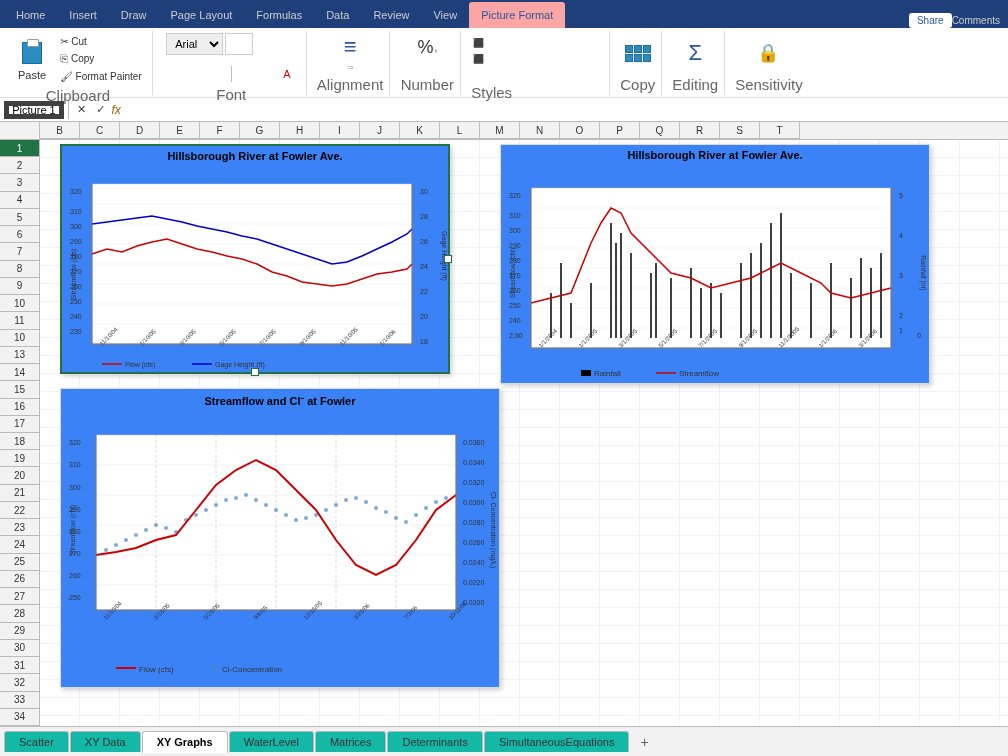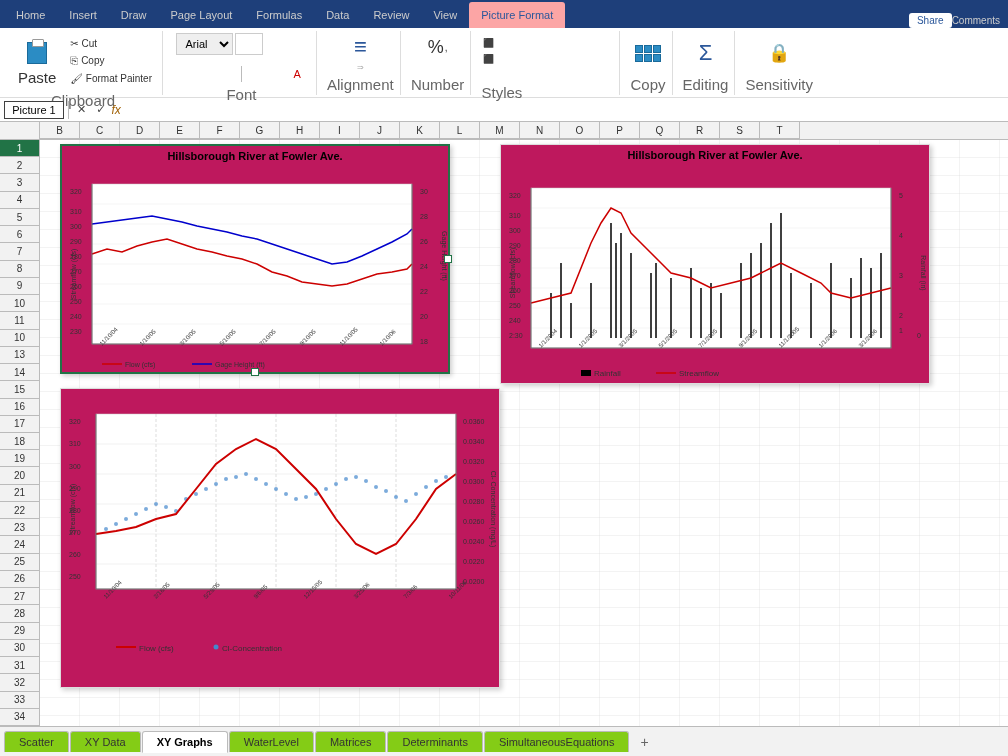--- a/index.html
+++ b/index.html
@@ -23,45 +23,45 @@
     .font-size-select { border: 1px solid #ccc; padding: 1px 2px; font-size: 11px; height: 22px; width: 32px; }
     .font-size-btns { display: flex; gap: 1px; }
     .icon-btn { width: 20px; height: 20px; border: 1px solid transparent; cursor: pointer; display: flex; align-items: center; justify-content: center; font-size: 11px; }
     .bold { font-weight: bold; }
     .italic { font-style: italic; }
     .underline { text-decoration: underline; }
     .cond-item { display: flex; align-items: center; gap: 3px; cursor: pointer; padding: 1px 2px; }
 
     
     .formula-bar { display: flex; align-items: center; height: 24px; border-bottom: 1px solid #bbb; background: white; padding: 0 4px; gap: 4px; }
-    .name-box { width: 60px; border: 1px solid #404040; height: 18px; padding: 0 2px; font-size: 11px; text-align: center; }
+    .name-box { width: 60px; border: 5px solid #404040; height: 18px; padding: 0 2px; font-size: 11px; text-align: center; }
     .formula-divider { width: 1px; height: 18px; background: #bbb; }
     .fx-label { font-size: 12px; color: #a16207; font-style: italic; }
     .formula-input { flex: 1; border: none; font-size: 11px; outline: none; }
 
     
     .spreadsheet { display: flex; flex-direction: column; height: calc(756px - 28px - 70px - 24px - 30px); }
     .col-headers { display: flex; height: 18px; background: #f2f2f2; border-bottom: 1px solid #bbb; position: relative; }
     .row-col-corner { width: 40px; height: 18px; background: #f2f2f2; border-right: 1px solid #bbb; border-bottom: 1px solid #bbb; flex-shrink: 0; }
     .col-header { border-right: 1px solid #bbb; border-bottom: 1px solid #bbb; font-size: 10px; text-align: center; display: flex; align-items: center; justify-content: center; background: #f2f2f2; color: #333; user-select: none; }
 
     .sheet-body { display: flex; flex: 1; overflow: hidden; }
     .row-headers { display: flex; flex-direction: column; background: #f2f2f2; width: 40px; flex-shrink: 0; }
     .row-header { height: 18px; border-right: 1px solid #bbb; border-bottom: 1px solid #bbb; font-size: 10px; text-align: center; display: flex; align-items: center; justify-content: center; color: #333; user-select: none; background: #f2f2f2; }
     .row-header.selected { background: #217346; color: white; }
 
     .cells-area { flex: 1; position: relative; overflow: hidden; }
 
     
-    .chart-container { position: absolute; background: #be185d; border: 1px solid #aaa; box-shadow: 2px 2px 5px rgba(0,0,0,0.2); }
+    .chart-container { position: absolute; background: #3b82f6; border: 1px solid #aaa; box-shadow: 2px 2px 5px rgba(0,0,0,0.2); }
     .chart-title { font-size: 11px; font-weight: bold; text-align: center; margin: 4px 0 2px; }
 
     
     .sheet-tabs { display: flex; align-items: center; height: 30px; background: #f2f2f2; border-top: 1px solid #bbb; padding-left: 4px; gap: 1px; }
-    .sheet-tab { padding: 4px 14px; font-size: 11px; border: 1px solid #bbb; border-bottom: none; background: #84cc16; cursor: pointer; border-radius: 3px 3px 0 0; color: #333; }
+    .sheet-tab { padding: 4px 14px; font-size: 11px; border: 1px solid #bbb; border-bottom: none; background: #14b8a6; cursor: pointer; border-radius: 3px 3px 0 0; color: #333; }
     .sheet-tab.active { background: white; font-weight: bold; color: #000; border-bottom: 1px solid white; margin-bottom: -1px; }
     .tab-add { padding: 4px 10px; font-size: 14px; cursor: pointer; color: #666; }
 
     
     svg text { font-family: Arial, sans-serif; }
 
     .selection-border { border: 2px solid #217346; }
   </style>
 </head>
 <body>
@@ -87,21 +87,21 @@
   <div class="ribbon-bar">
 
     <div class="ribbon-group">
       <div style="display:flex;align-items:center;gap:2px">
         <div class="paste-btn">
           <div style="width:28px;height:32px;display:flex;flex-direction:column;align-items:center;justify-content:center;">
             <div style="width:20px;height:22px;background:#2b8cc4;border:1px solid #1a6a9a;position:relative;">
               <div style="position:absolute;top:-4px;left:4px;width:12px;height:8px;background:#fff;border:1px solid #999;border-radius:1px;"></div>
             </div>
           </div>
-          <span style="font-size:15px;color:#333">Paste</span>
+          <span style="font-size:11px;color:#333">Paste</span>
         </div>
         <div class="small-btns">
           <div class="small-btn">✂ Cut</div>
           <div class="small-btn">⎘ Copy</div>
           <div class="small-btn">🖌 Format Painter</div>
         </div>
       </div>
       <span class="ribbon-group-label">Clipboard</span>
     </div>
 
@@ -426,20 +426,21 @@
           <line x1="155" y1="210" x2="175" y2="210" stroke="#cc0000" stroke-width="1.5"></line>
           <text x="178" y="213" font-size="8" fill="#333">Streamflow</text>
 
           <line x1="30" y1="25" x2="30" y2="185" stroke="#666" stroke-width="1"></line>
           <line x1="30" y1="185" x2="390" y2="185" stroke="#666" stroke-width="1"></line>
           <line x1="390" y1="25" x2="390" y2="185" stroke="#666" stroke-width="1"></line>
         </svg>
       </div>
 
       <div class="chart-container" style="left:20px;top:248px;width:440px;height:300px;border:1px solid #ddd;">
+        <div class="chart-title">Streamflow and Cl⁻ at Fowler</div>
         <svg width="440" height="280">
 
           <text x="8" y="35" font-size="7" fill="#333">320</text>
           <text x="8" y="57" font-size="7" fill="#333">310</text>
           <text x="8" y="80" font-size="7" fill="#333">300</text>
           <text x="8" y="102" font-size="7" fill="#333">290</text>
           <text x="8" y="124" font-size="7" fill="#333">280</text>
           <text x="8" y="146" font-size="7" fill="#333">270</text>
           <text x="8" y="168" font-size="7" fill="#333">260</text>
           <text x="8" y="190" font-size="7" fill="#333">250</text>

